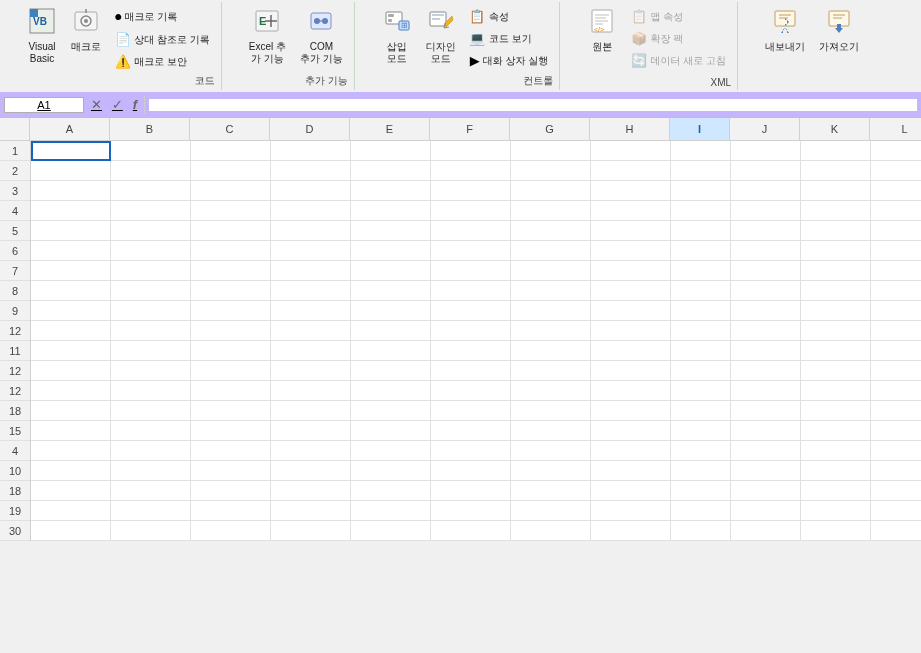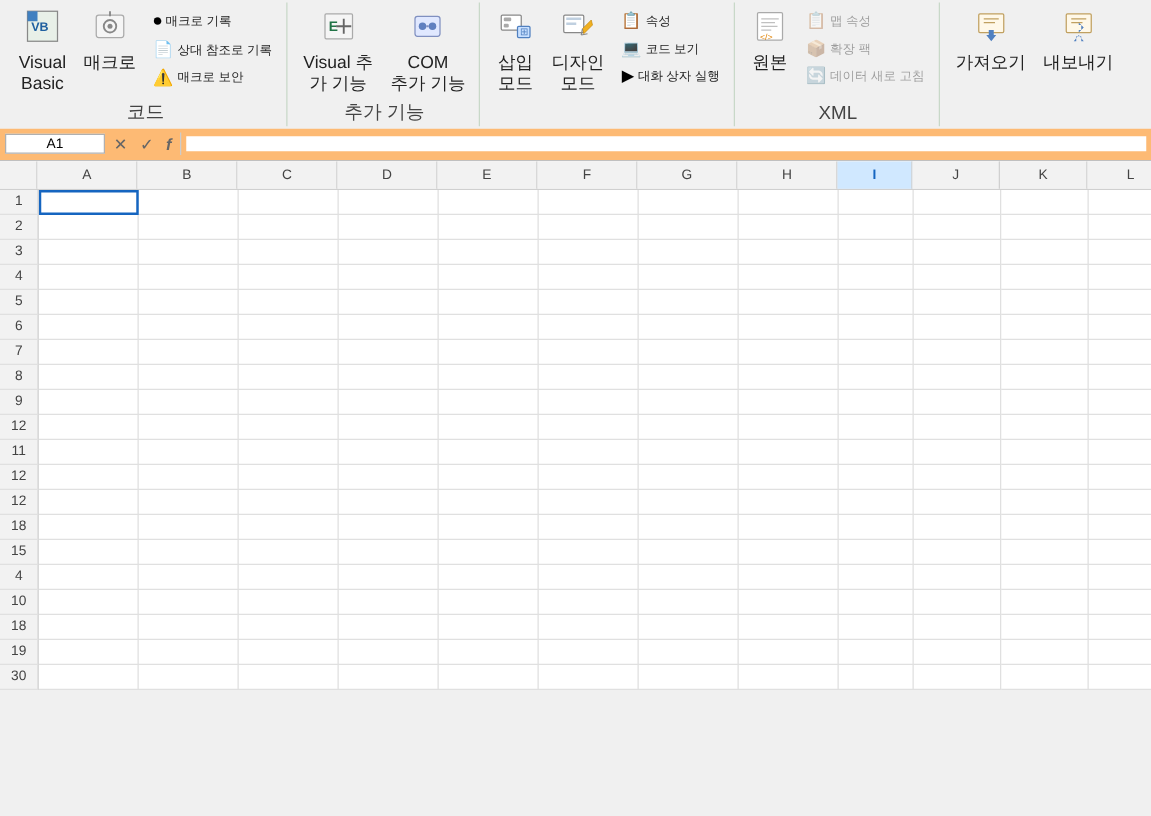--- a/index.html
+++ b/index.html
@@ -1,34 +1,34 @@
 <!DOCTYPE html>
 <html><head>
   <meta charset="utf-8">
   <style>
     * { box-sizing: border-box; margin: 0; padding: 0; }
     body { font-family: 'Malgun Gothic', 'Apple SD Gothic Neo', sans-serif; font-size: 11px; background: #f0f0f0; user-select: none; }
-    .ribbon-toolbar { display: flex; align-items: stretch; padding: 2px 4px; gap: 2px; min-height: 88px; }
+    .ribbon-toolbar { display: flex; align-items: stretch; padding: 2px 4px; gap: 16px; min-height: 88px; margin-left: 12px; }
 
     .ribbon-group { display: flex; flex-direction: column; border-right: 1px solid #c8d8c8; padding: 2px 6px; position: relative; }
     .ribbon-group-inner { display: flex; align-items: flex-start; gap: 4px; flex: 1; }
-    .ribbon-group-label { font-size: 15px; color: #444; text-align: center; padding-top: 2px; }
+    .ribbon-group-label { font-size: 10px; color: #444; text-align: right; padding-top: 2px; }
 
     .ribbon-btn { display: flex; flex-direction: column; align-items: center; justify-content: center; min-width: 40px; padding: 2px 4px; border: 1px solid transparent; border-radius: 3px; cursor: pointer; background: transparent; }
     .ribbon-btn .icon { font-size: 22px; line-height: 1; margin-bottom: 2px; }
-    .ribbon-btn .label { font-size: 14px; color: #222; text-align: center; line-height: 1.2; white-space: pre-line; }
+    .ribbon-btn .label { font-size: 10px; color: #222; text-align: center; line-height: 1.2; white-space: pre-line; }
 
     .ribbon-btn-small { display: flex; flex-direction: row; align-items: center; padding: 2px 4px; border: 1px solid transparent; border-radius: 3px; cursor: pointer; background: transparent; white-space: nowrap; }
     .ribbon-btn-small .icon-sm { font-size: 13px; margin-right: 3px; }
     .ribbon-btn-small .label-sm { font-size: 10px; color: #222; }
 
     .small-stack { display: flex; flex-direction: column; gap: 1px; justify-content: flex-start; padding-top: 2px; }
 
     
-    .formula-bar { display: flex; align-items: center; background: #fdba74; border-bottom: 1px solid #c0c0c0; padding: 1px 4px; height: 26px; }
+    .formula-bar { display: flex; align-items: center; background: #c4b5fd; border-bottom: 1px solid #c0c0c0; padding: 1px 4px; height: 26px; text-decoration: underline; }
     .name-box { width: 80px; border: 1px solid #b0b0b0; padding: 1px 4px; font-size: 11px; text-align: center; margin-right: 4px; }
     .formula-bar-icons { display: flex; gap: 4px; color: #666; font-size: 13px; margin-right: 4px; }
     .formula-bar-icons span { cursor: pointer; padding: 1px 3px; }
     .formula-input { flex: 1; border: none; outline: none; font-size: 11px; font-family: inherit; }
 
     
     .spreadsheet-container { display: flex; flex-direction: column; overflow: hidden; background: #fff; }
     .col-headers { display: flex; background: #f2f2f2; border-bottom: 1px solid #d0d0d0; }
     .corner-cell { width: 30px; min-width: 30px; height: 22px; border-right: 1px solid #d0d0d0; background: #f2f2f2; }
     .col-header { height: 22px; display: flex; align-items: center; justify-content: center; border-right: 1px solid #d0d0d0; font-size: 11px; color: #444; background: #f2f2f2; cursor: pointer; }
@@ -112,21 +112,21 @@
       <div class="ribbon-group-inner">
         <div class="ribbon-btn">
           <div class="icon">
             <svg width="28" height="28" viewBox="0 0 28 28">
               <rect x="3" y="4" width="22" height="20" rx="1" fill="#f5f5f5" stroke="#aaa" stroke-width="1"></rect>
               <text x="6" y="18" font-size="11" fill="#217346" font-weight="bold">E</text>
               <line x1="18" y1="8" x2="18" y2="20" stroke="#666" stroke-width="1.5"></line>
               <line x1="12" y1="14" x2="24" y2="14" stroke="#666" stroke-width="1.5"></line>
             </svg>
           </div>
-          <span class="label">Visual 추
+          <span class="label">Excel 추
 가 기능</span>
         </div>
         <div class="ribbon-btn">
           <div class="icon">
             <svg width="28" height="28" viewBox="0 0 28 28">
               <rect x="4" y="6" width="20" height="16" rx="2" fill="#e0e8ff" stroke="#8090c0" stroke-width="1"></rect>
               <circle cx="10" cy="14" r="3" fill="#6080c0"></circle>
               <circle cx="18" cy="14" r="3" fill="#6080c0"></circle>
               <line x1="13" y1="14" x2="15" y2="14" stroke="#8090c0" stroke-width="1.5"></line>
             </svg>
@@ -172,20 +172,21 @@
           <div class="ribbon-btn-small">
             <span class="icon-sm">💻</span>
             <span class="label-sm">코드 보기</span>
           </div>
           <div class="ribbon-btn-small">
             <span class="icon-sm">▶</span>
             <span class="label-sm">대화 상자 실행</span>
           </div>
         </div>
       </div>
+      <div class="ribbon-group-label">컨트롤</div>
     </div>
 
     <div class="ribbon-group xml-group">
       <div class="ribbon-group-inner">
         <div class="ribbon-btn">
           <div class="icon">
             <svg width="28" height="28" viewBox="0 0 28 28">
               <rect x="4" y="3" width="20" height="22" rx="1" fill="#fff" stroke="#aaa" stroke-width="1"></rect>
               <line x1="7" y1="8" x2="21" y2="8" stroke="#c0c0c0" stroke-width="1"></line>
               <line x1="7" y1="11" x2="18" y2="11" stroke="#c0c0c0" stroke-width="1"></line>
@@ -215,36 +216,36 @@
     </div>
 
     <div class="ribbon-group" style="border-right:none;">
       <div class="ribbon-group-inner">
         <div class="ribbon-btn">
           <div class="icon">
             <svg width="28" height="28" viewBox="0 0 28 28">
               <rect x="4" y="4" width="20" height="15" rx="1" fill="#fff8e8" stroke="#c0a060" stroke-width="1"></rect>
               <line x1="8" y1="8" x2="20" y2="8" stroke="#c0a060" stroke-width="1"></line>
               <line x1="8" y1="11" x2="17" y2="11" stroke="#c0a060" stroke-width="1"></line>
-              <path d="M10 21 L14 26 L18 21 L16 21 L16 17 L12 17 L12 21 Z" fill="#5080c0"></path>
-            </svg>
-          </div>
-          <span class="label">가져오기</span>
+              <path d="M10 26 L14 21 L18 26 L16 26 L16 22 L12 22 L12 26 Z" fill="#5080c0"></path>
+              <path d="M12 17 L16 17 L16 13 L14 13 L14 11 L18 15 L14 19 L14 17 L12 17 Z" fill="#5080c0"></path>
+            </svg>
+          </div>
+          <span class="label">내보내기</span>
         </div>
         <div class="ribbon-btn">
           <div class="icon">
             <svg width="28" height="28" viewBox="0 0 28 28">
               <rect x="4" y="4" width="20" height="15" rx="1" fill="#fff8e8" stroke="#c0a060" stroke-width="1"></rect>
               <line x1="8" y1="8" x2="20" y2="8" stroke="#c0a060" stroke-width="1"></line>
               <line x1="8" y1="11" x2="17" y2="11" stroke="#c0a060" stroke-width="1"></line>
-              <path d="M10 26 L14 21 L18 26 L16 26 L16 22 L12 22 L12 26 Z" fill="#5080c0"></path>
-              <path d="M12 17 L16 17 L16 13 L14 13 L14 11 L18 15 L14 19 L14 17 L12 17 Z" fill="#5080c0"></path>
-            </svg>
-          </div>
-          <span class="label">내보내기</span>
+              <path d="M10 21 L14 26 L18 21 L16 21 L16 17 L12 17 L12 21 Z" fill="#5080c0"></path>
+            </svg>
+          </div>
+          <span class="label">가져오기</span>
         </div>
       </div>
       <div class="ribbon-group-label"></div>
     </div>
 
   </div>
 </div>
 
 <div class="formula-bar">
   <input class="name-box" type="text" value="A1" style="">

